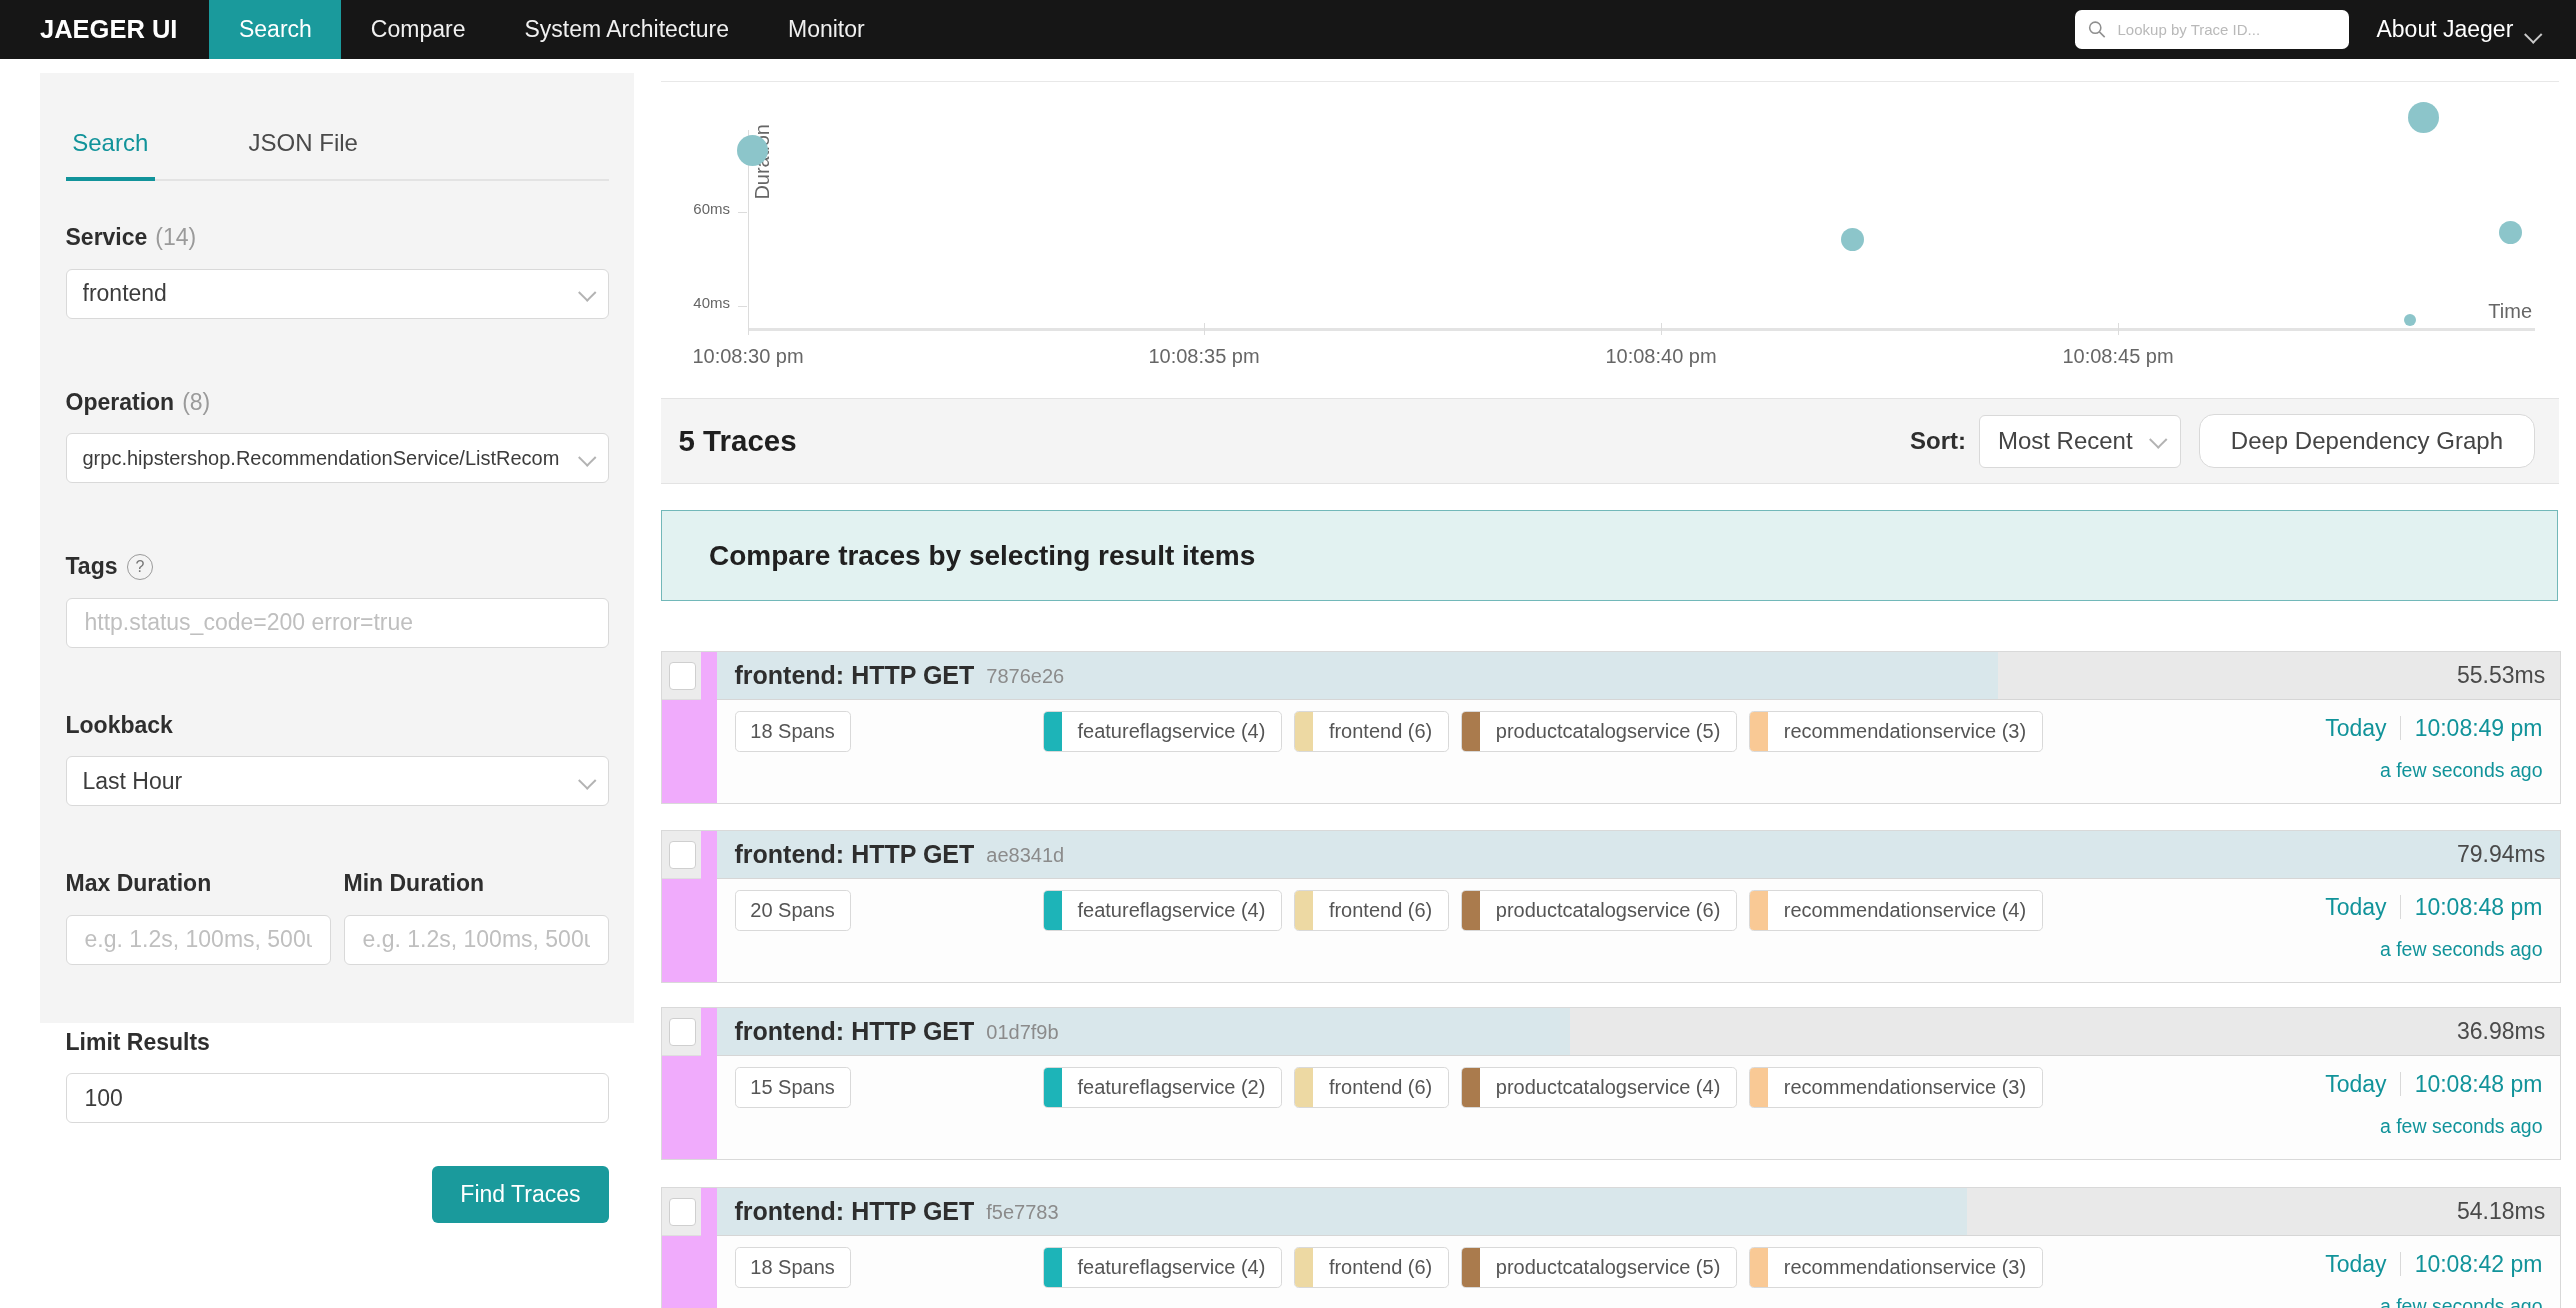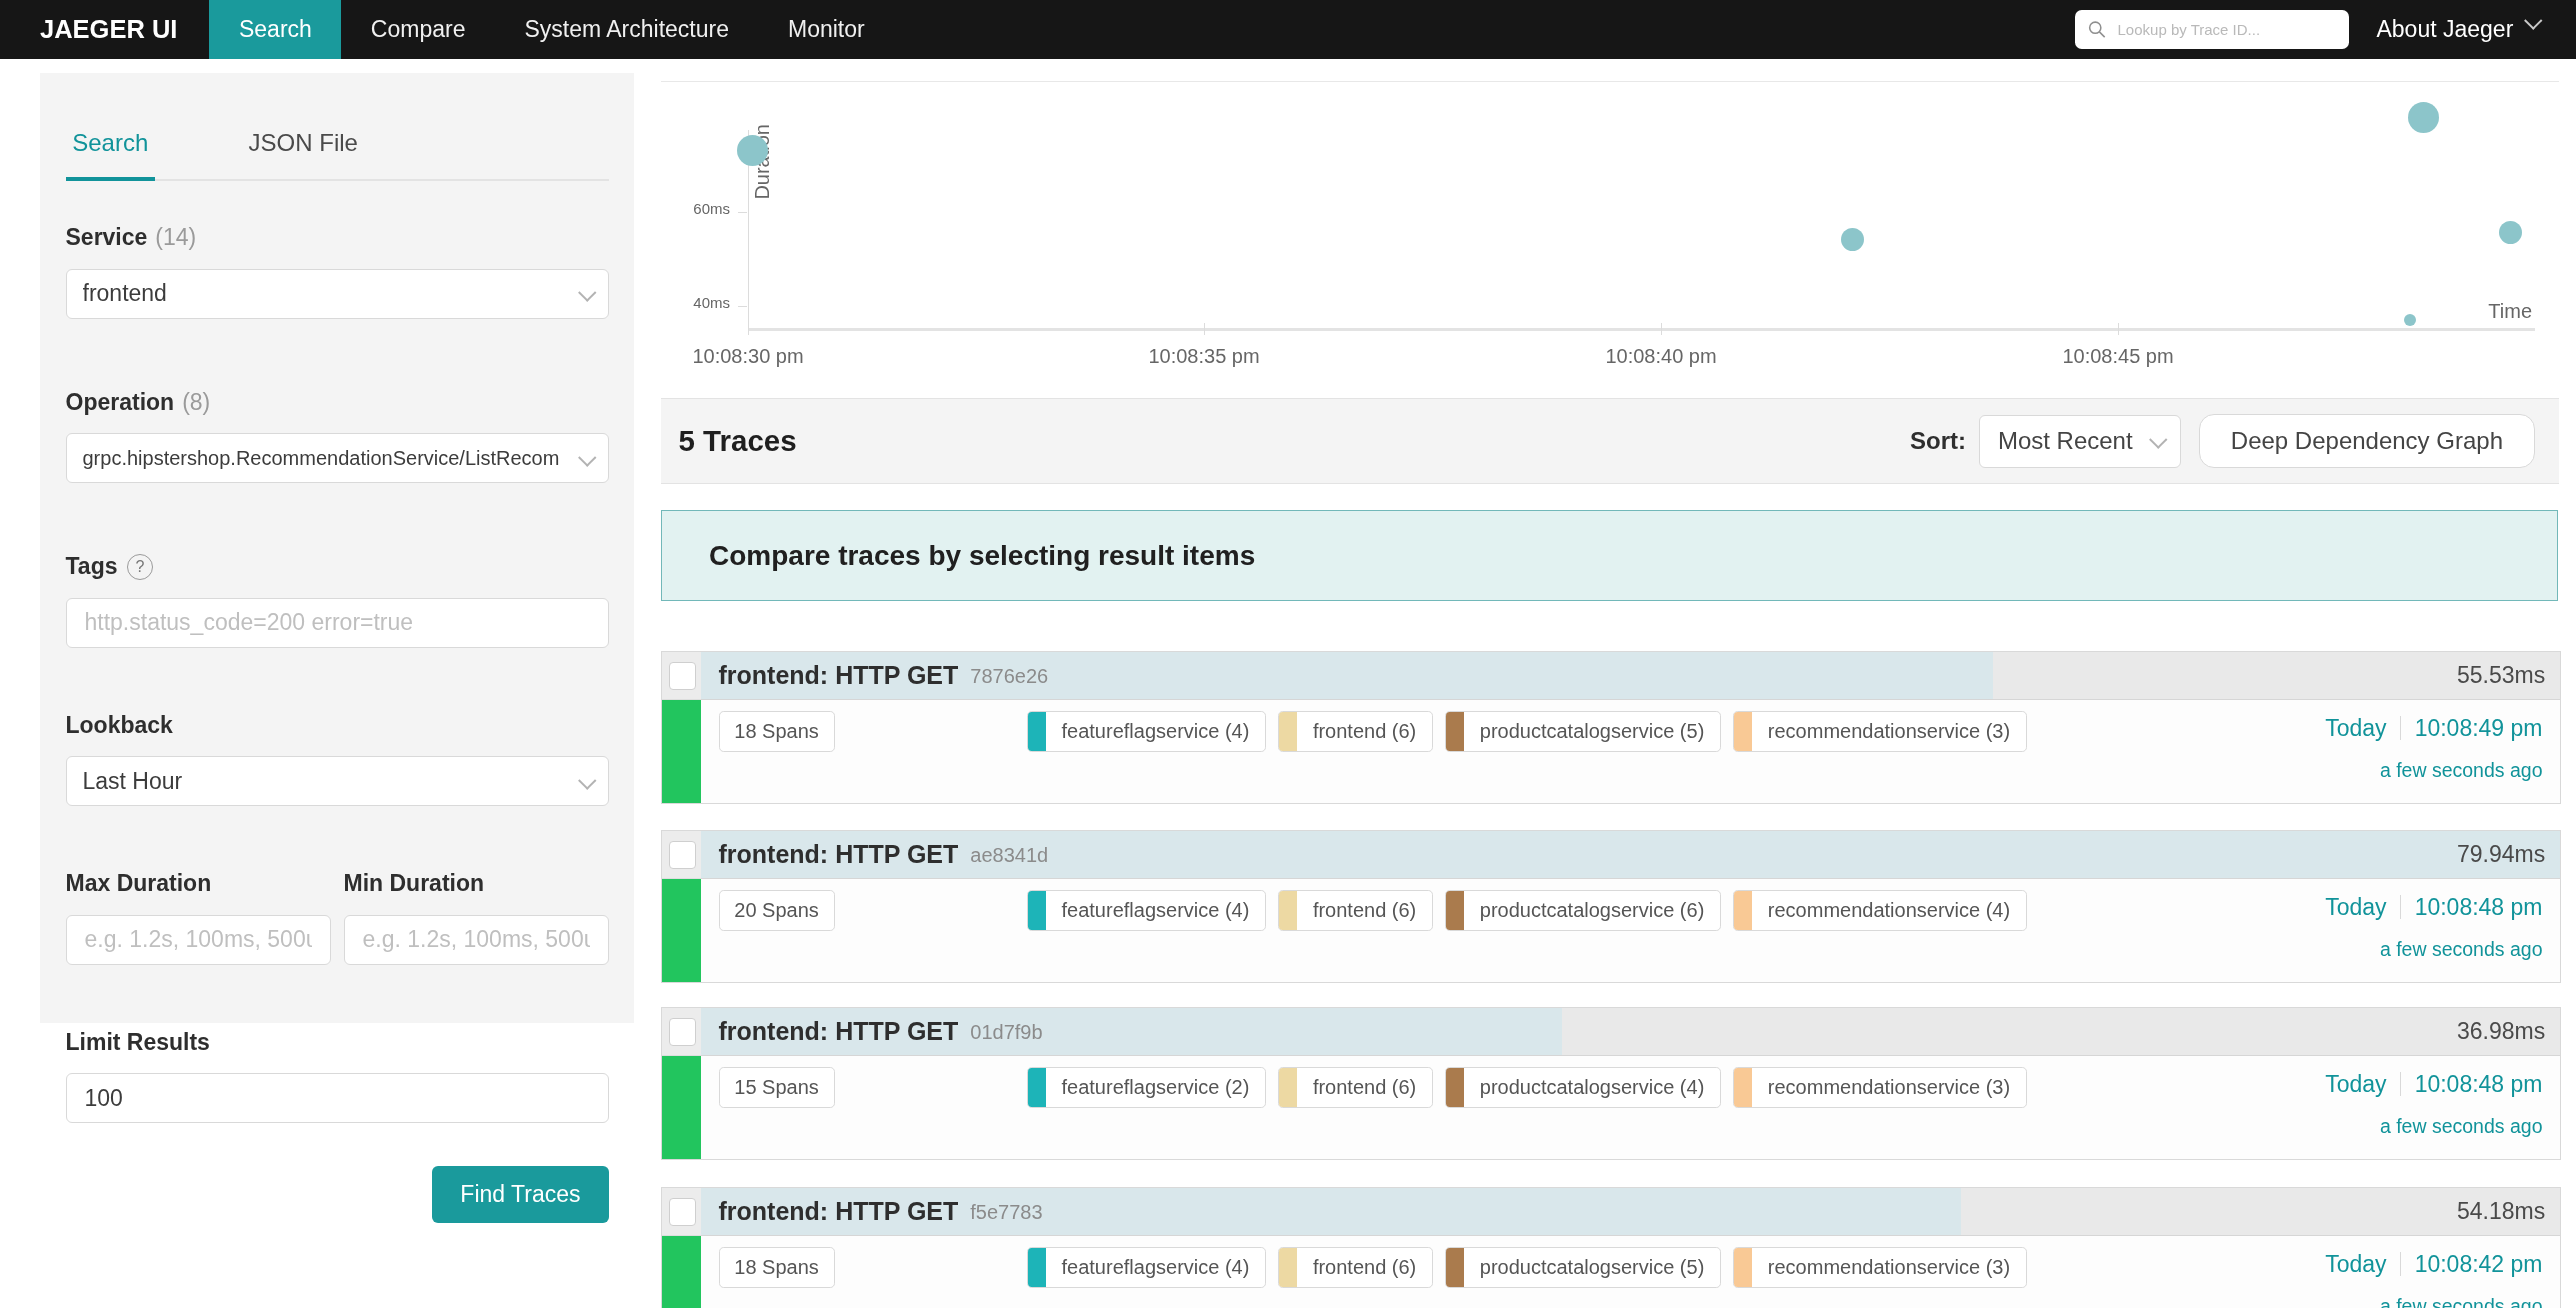--- a/index.html
+++ b/index.html
@@ -10,21 +10,21 @@
 
   
   .nav{position:absolute;left:0;top:0;width:2576px;height:59px;background:#161616;display:flex;align-items:stretch;}
   .brand{color:#fff;font-weight:bold;font-size:25.5px;display:flex;align-items:center;padding:0 32px 0 40px;}
   .navtab{color:#f0f0f0;font-size:23px;display:flex;align-items:center;padding:0 29.5px;cursor:pointer;}
   .navtab.active{background:#1a9a9c;color:#fff;}
   .nav-right{margin-left:auto;display:flex;align-items:center;}
   .nav-search{width:250px;height:39px;background:#fff;border-radius:6.7px;display:flex;align-items:center;padding:0 12px;margin-right:27px;}
   .nav-search input{border:none;outline:none;font-size:15px;color:#333;width:100%;margin-left:8px;font-family:inherit;background:transparent;}
   .nav-search input::placeholder{color:#b9b9b9;}
-  .about{color:#fff;font-size:23px;display:flex;align-items:flex-start;margin-right:38px;cursor:pointer;}
+  .about{color:#fff;font-size:23px;display:flex;align-items:flex-end;margin-right:38px;cursor:pointer;}
   .chev{display:inline-block;width:10.7px;height:10.7px;border-right:2px solid #c9c9c9;border-bottom:2px solid #c9c9c9;transform:rotate(45deg) translateY(-2.7px);margin-left:12px;}
   .chev.gray{border-color:#b3b3b3;}
 
   
   .panel{position:absolute;left:40px;top:73px;width:594px;height:950px;background:#f4f4f4;}
   .panel-inner{padding:56px 25.5px 0 25.5px;}
   .ptabs{display:flex;gap:87px;border-bottom:2px solid #e3e3e3;}
   .ptab{font-size:24px;color:#4a4a4a;padding:0 6.7px 20px 6.7px;margin-bottom:-2px;cursor:pointer;}
   .ptab.active{color:#11939a;border-bottom:4.7px solid #11939a;}
   .flabel{font-size:23px;font-weight:bold;color:#2e2e2e;margin:43px 0 17.5px 0;display:flex;align-items:center;}
@@ -59,21 +59,21 @@
   .band-right{margin-left:auto;display:flex;align-items:center;margin-right:24px;}
   .sort-label{font-size:24px;font-weight:bold;color:#2e2e2e;margin-right:13.4px;}
   .wselect{height:51px;background:#fff;border:1.3px solid #d9d9d9;border-radius:6px;display:flex;align-items:center;padding:0 17.5px;font-size:24px;color:#444;cursor:pointer;}
   .ddg-btn{height:54px;background:#fff;border:1.3px solid #d9d9d9;border-radius:15px;display:flex;align-items:center;padding:0 31px;font-size:24px;color:#444;margin-left:17.5px;cursor:pointer;font-family:inherit;}
 
   
   .banner{position:absolute;left:661px;top:510px;width:1895px;height:89px;background:#e2f2f1;border:1.3px solid #72b8b9;display:flex;align-items:center;}
   .banner-text{font-size:28px;font-weight:bold;color:#202020;margin-left:47px;}
 
   
-  .card{position:absolute;left:661px;width:1898px;height:151px;border:1.3px solid #d9d9d9;background:#22c55e;display:flex;cursor:pointer;}
+  .card{position:absolute;left:661px;width:1898px;height:151px;border:1.3px solid #d9d9d9;background:#f0abfc;display:flex;cursor:pointer;gap:16px;}
   .card-strip{width:39px;background:#ececec;flex:none;position:relative;border-bottom:1.3px solid #dedede;height:47px;}
   .checkbox{position:absolute;left:6.7px;top:10px;width:25.5px;height:25.5px;background:#fff;border:1.3px solid #cfcfcf;border-radius:4px;}
   .card-main{flex:1;display:flex;flex-direction:column;min-width:0;}
   .card-header{position:relative;height:47px;background:#e9e9e9;border-bottom:1.3px solid #d6d6d6;flex:none;}
   .dur-bar{position:absolute;left:0;top:0;bottom:0;background:#d9e7eb;}
   .card-title{position:absolute;left:17.5px;top:0;height:47px;display:flex;align-items:center;white-space:nowrap;}
   .t-op{font-size:25px;font-weight:bold;color:#2e2e2e;}
   .t-id{font-size:20px;color:#8b8b8b;margin-left:12px;padding-top:2.7px;}
   .t-dur{position:absolute;right:14.8px;top:0;height:47px;display:flex;align-items:center;font-size:23px;color:#4a4a4a;}
   .card-body{position:relative;flex:1;background:#fdfdfd;}

